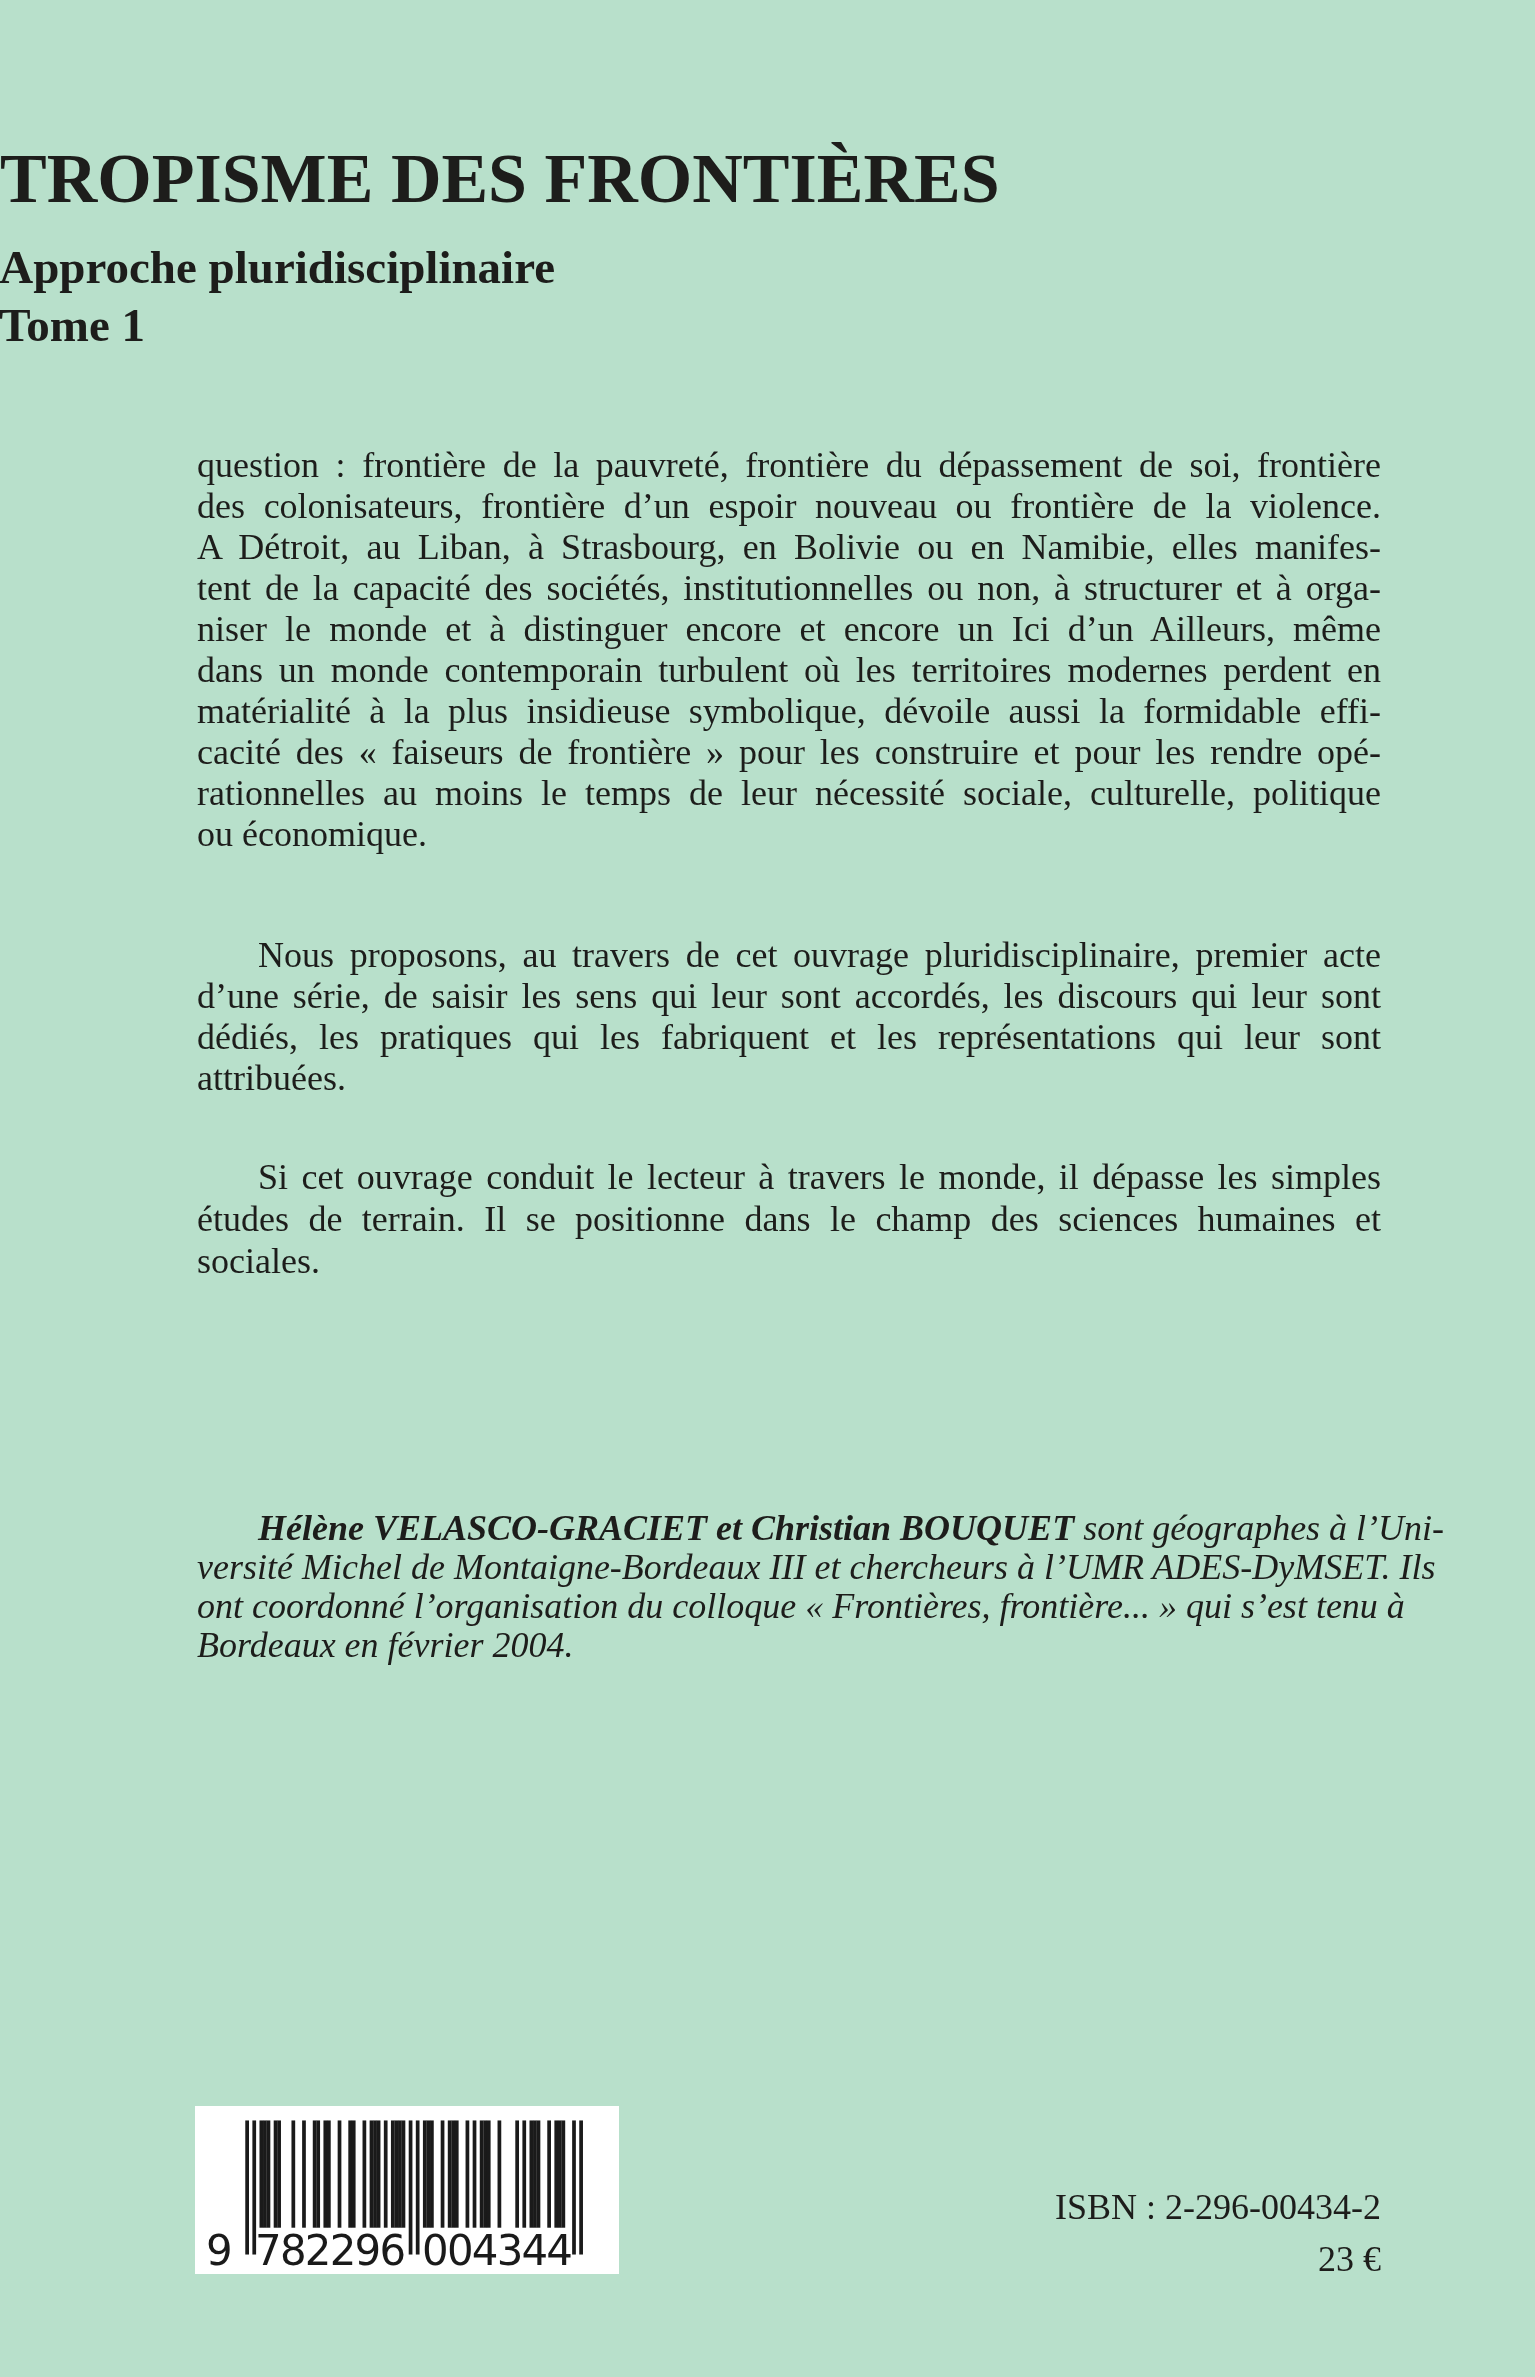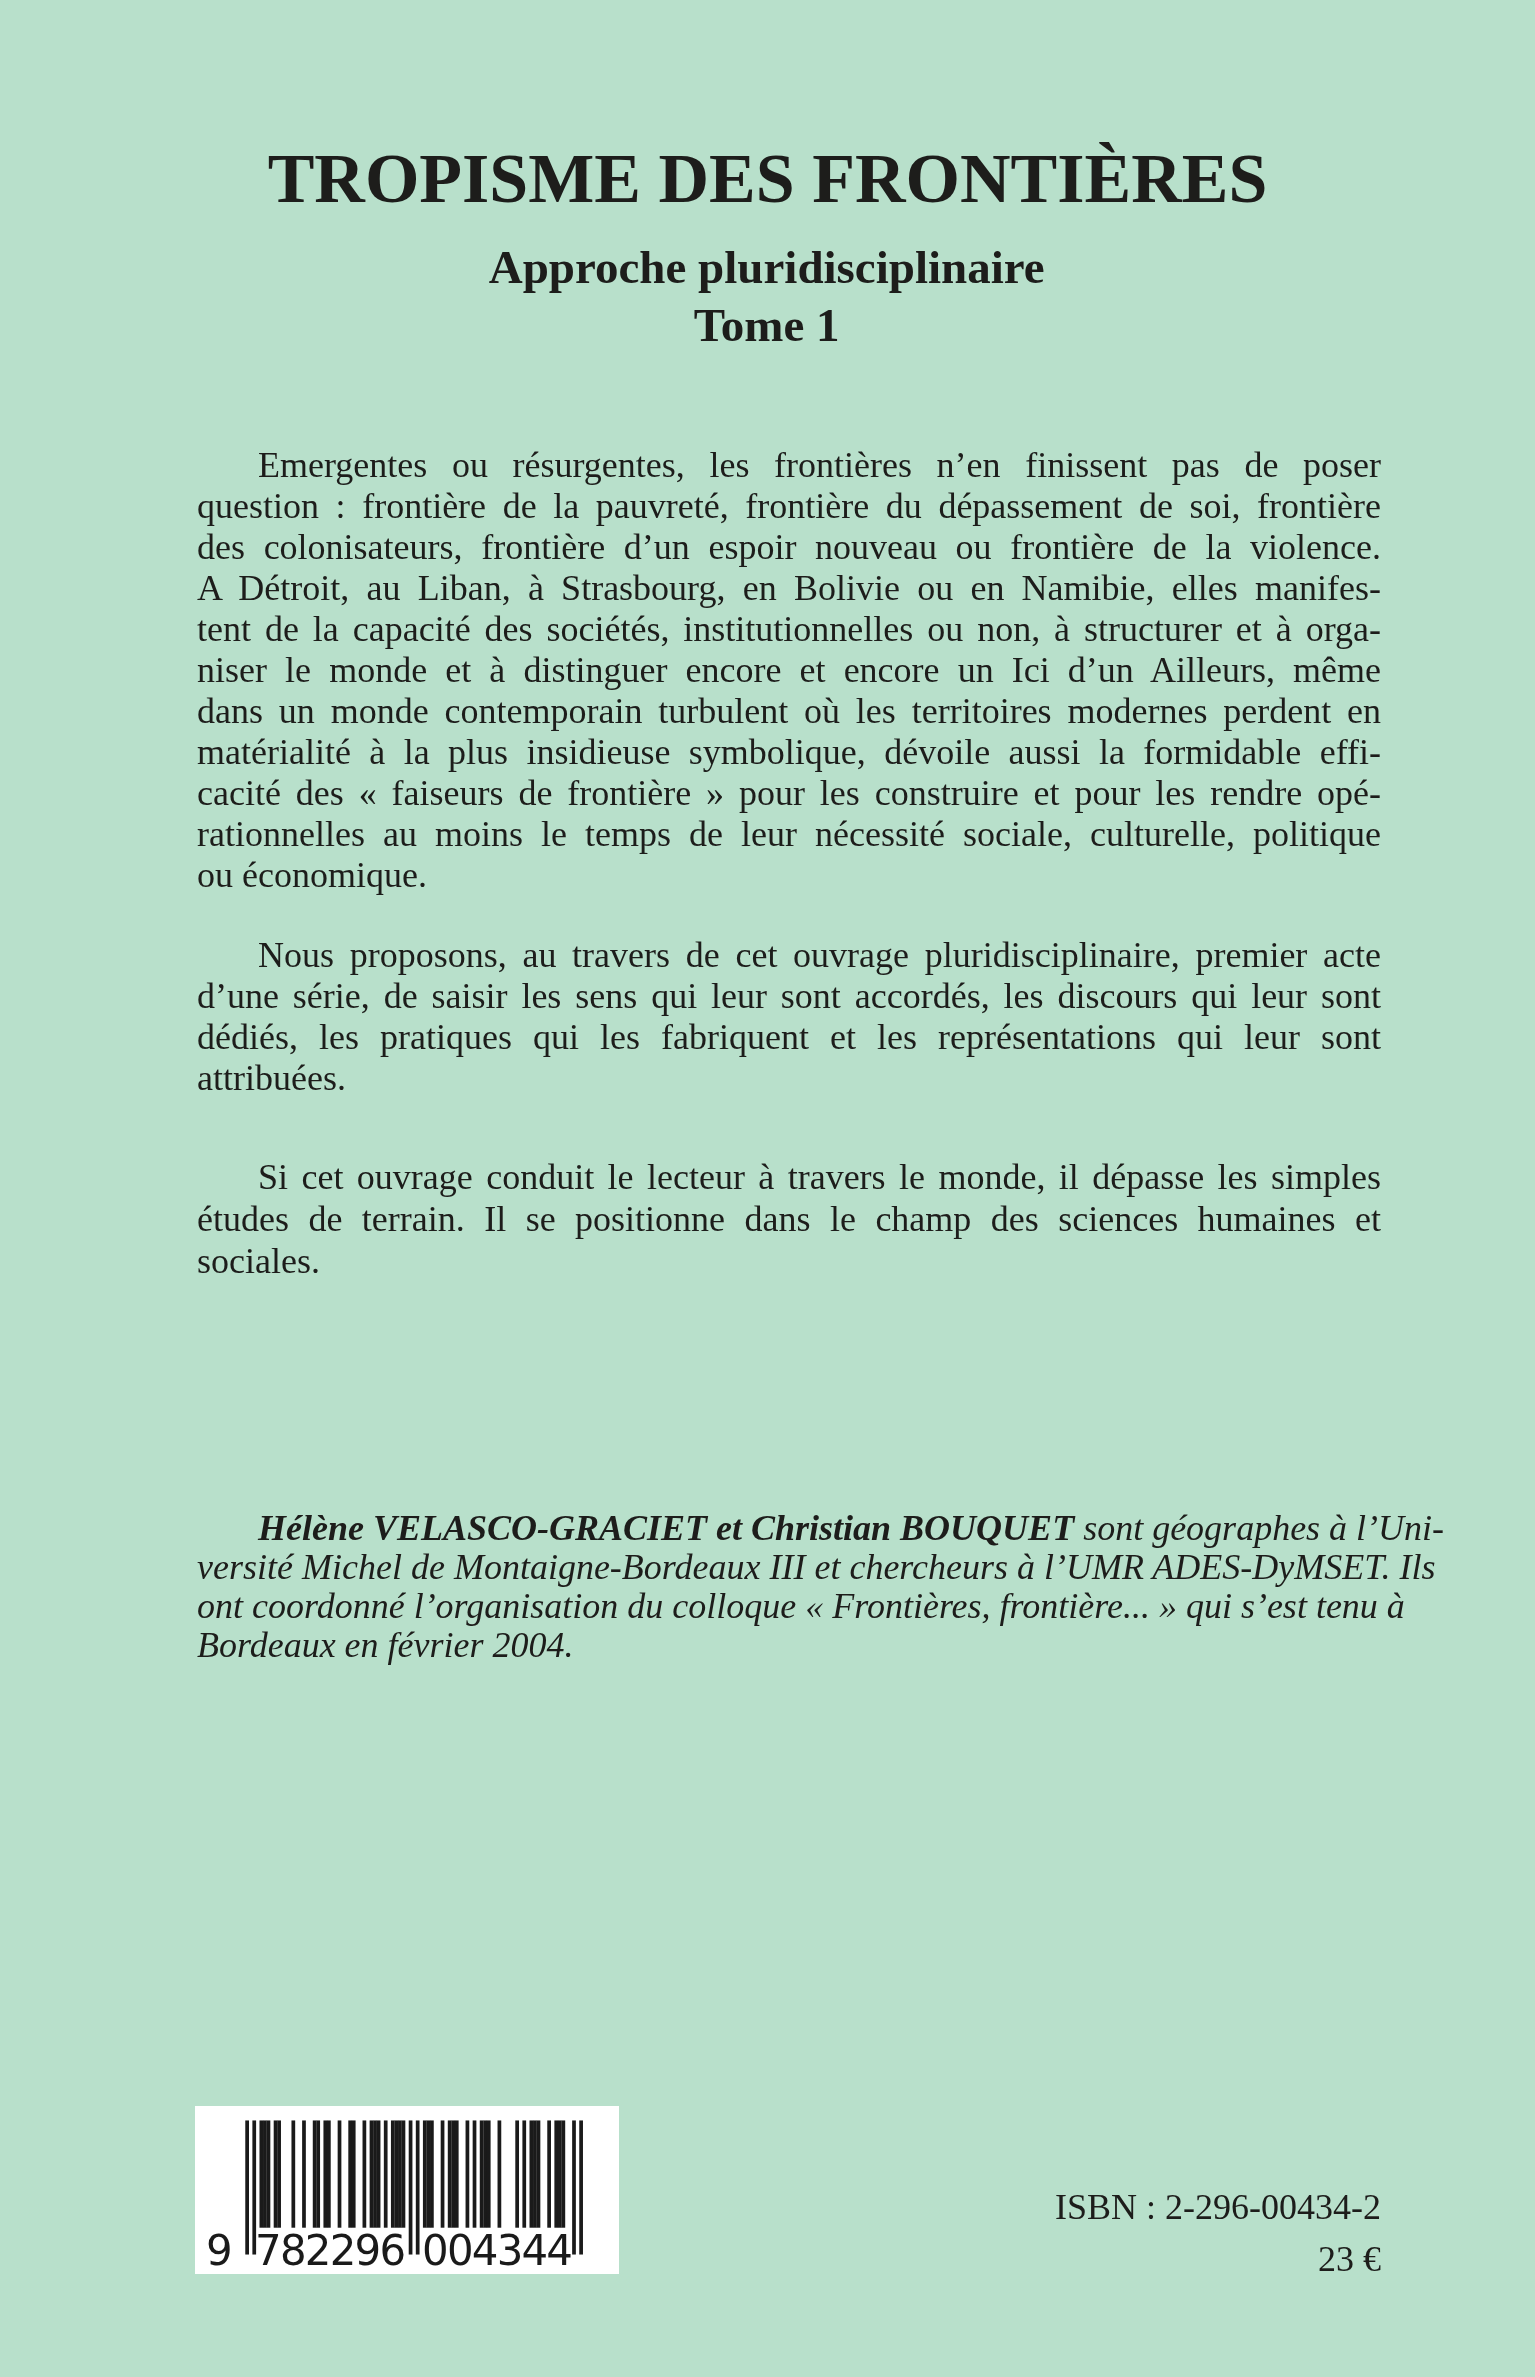--- a/index.html
+++ b/index.html
@@ -1,21 +1,21 @@
 <!DOCTYPE html>
 <html style="font-size:13.4px"><head>
 <meta charset="utf-8">
 <style>
   html, body { margin:0; padding:0; }
   body {
     width:1535px; height:2377px; position:relative; overflow:hidden;
     background:#b8e0cb; color:#1d1d1b;
     font-family:"Liberation Serif", "DejaVu Serif", serif;
   }
-  .center { position:absolute; left:0; width:1535px; text-align:center; font-weight:bold; white-space:nowrap; }
+  .center { position:absolute; left:0; width:1535px; font-weight:bold; white-space:nowrap; }
   #title { top:144px; font-size:70px; line-height:70px; }
   #subtitle { top:233px; font-size:47px; line-height:47px; left:-0.8px;margin-top:11px; }
   #tome { top:302px; font-size:47px; line-height:47px; left:-0.8px; }
 
   .para { position:absolute; left:197px; width:1184px; font-size:36px; }
   .line { display:block; white-space:nowrap; height:var(--lh); line-height:var(--lh);
           text-align:justify; text-align-last:justify; overflow:visible; }
   .line.last { text-align-last:left; }
   .line.indent { padding-left:61px; }
   #para1 { top:445px; --lh:41px; }
@@ -32,21 +32,20 @@
 </head>
 <body>
 
 <div>
 
   <div id="title" class="center">TROPISME DES FRONTIÈRES</div>
   <div id="subtitle" class="center">Approche pluridisciplinaire</div>
   <div id="tome" class="center">Tome 1</div>
 
   <div id="para1" class="para">
-    <span class="line indent">Emergentes ou résurgentes, les frontières n’en finissent pas de poser</span>
     <span class="line">question : frontière de la pauvreté, frontière du dépassement de soi, frontière</span>
     <span class="line">des colonisateurs, frontière d’un espoir nouveau ou frontière de la violence.</span>
     <span class="line">A Détroit, au Liban, à Strasbourg, en Bolivie ou en Namibie, elles manifes-</span>
     <span class="line">tent de la capacité des sociétés, institutionnelles ou non, à structurer et à orga-</span>
     <span class="line">niser le monde et à distinguer encore et encore un Ici d’un Ailleurs, même</span>
     <span class="line">dans un monde contemporain turbulent où les territoires modernes perdent en</span>
     <span class="line">matérialité à la plus insidieuse symbolique, dévoile aussi la formidable effi-</span>
     <span class="line">cacité des « faiseurs de frontière » pour les construire et pour les rendre opé-</span>
     <span class="line">rationnelles au moins le temps de leur nécessité sociale, culturelle, politique</span>
     <span class="line last">ou économique.</span>

